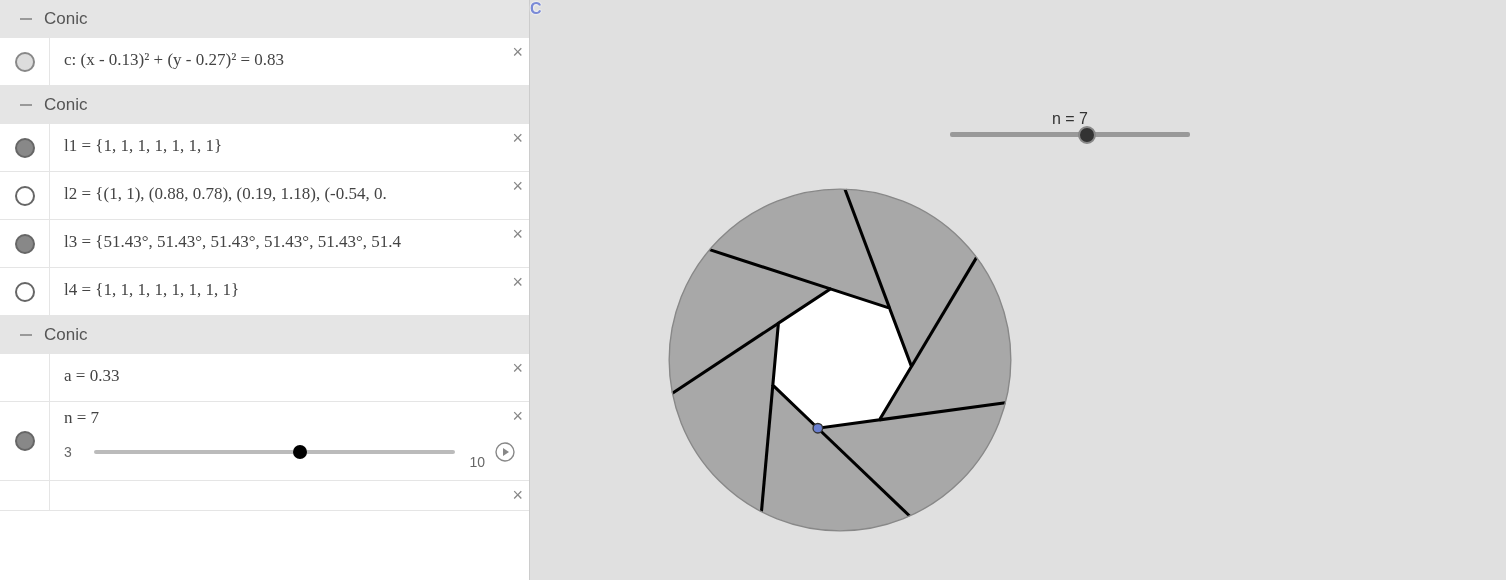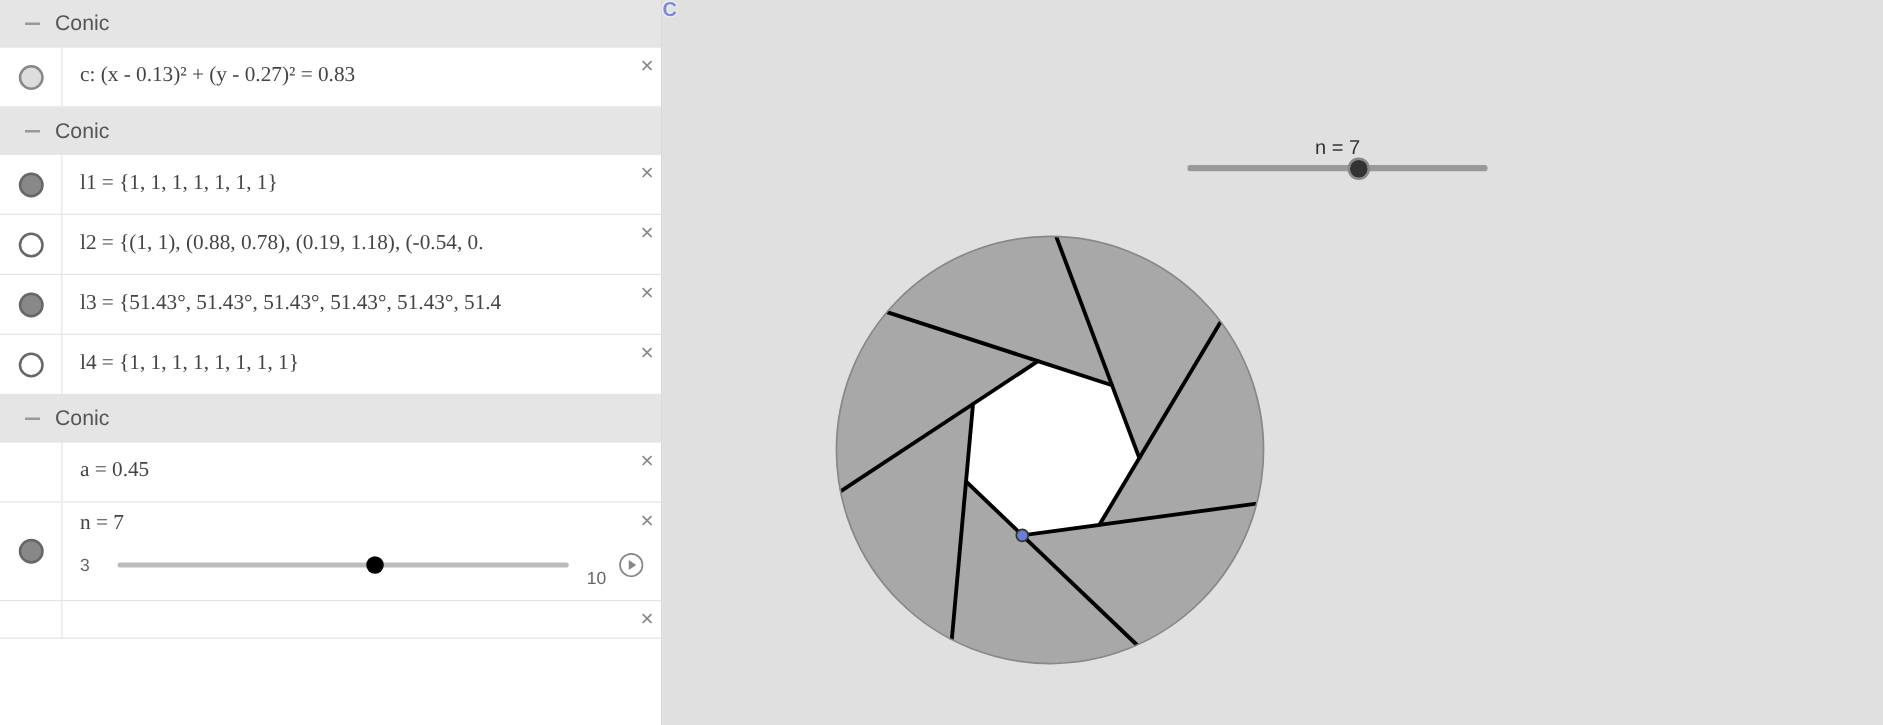--- a/index.html
+++ b/index.html
@@ -223,21 +223,21 @@
     <div class="row-content">l4 = {1, 1, 1, 1, 1, 1, 1, 1}</div>
     <div class="row-close">×</div>
   </div>
 
   <div class="section-header">
     <div class="collapse-icon"></div>
     <span>Conic</span>
   </div>
   <div class="row">
     <div class="row-left"></div>
-    <div class="row-content">a = 0.45</div>
+    <div class="row-content">a = 0.33</div>
     <div class="row-close">×</div>
   </div>
   <div class="row" style="min-height:68px;">
     <div class="row-left">
         <div class="vis-circle filled"></div>
       </div>
     <div class="slider-row-content">
       <div class="slider-label">n = 7</div>
       <div class="slider-wrap">
         <span class="slider-min">3</span>

